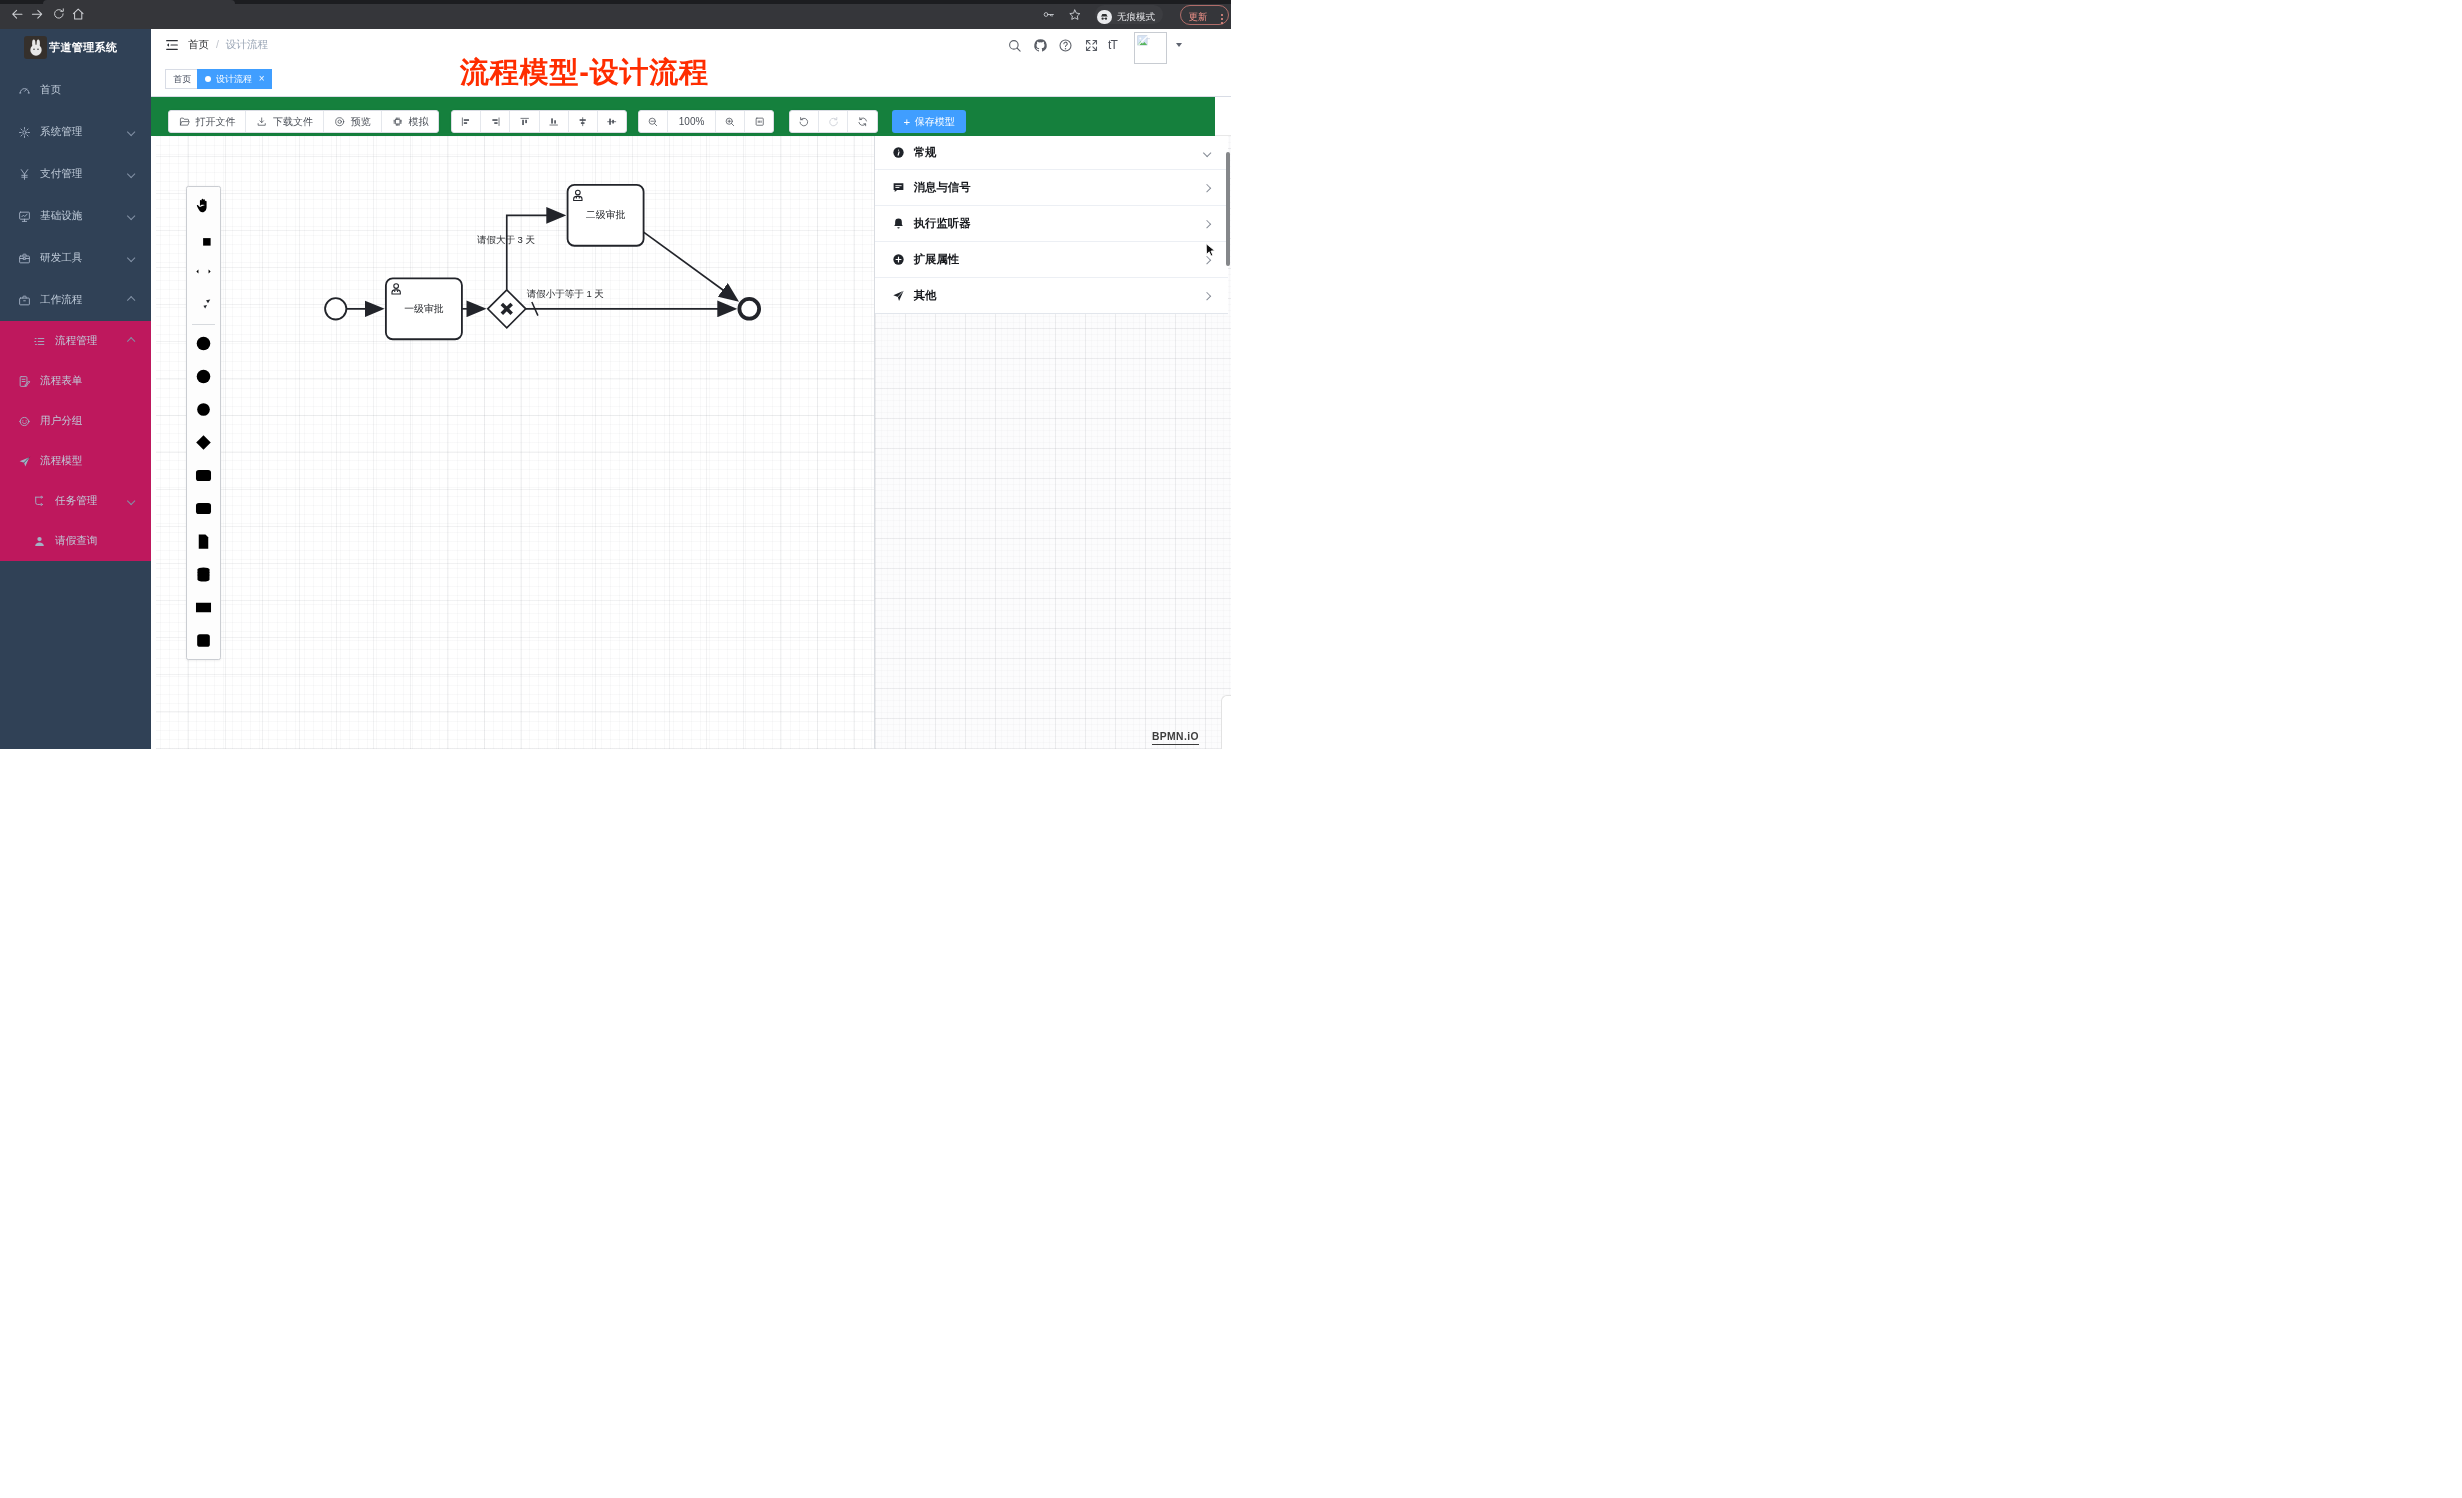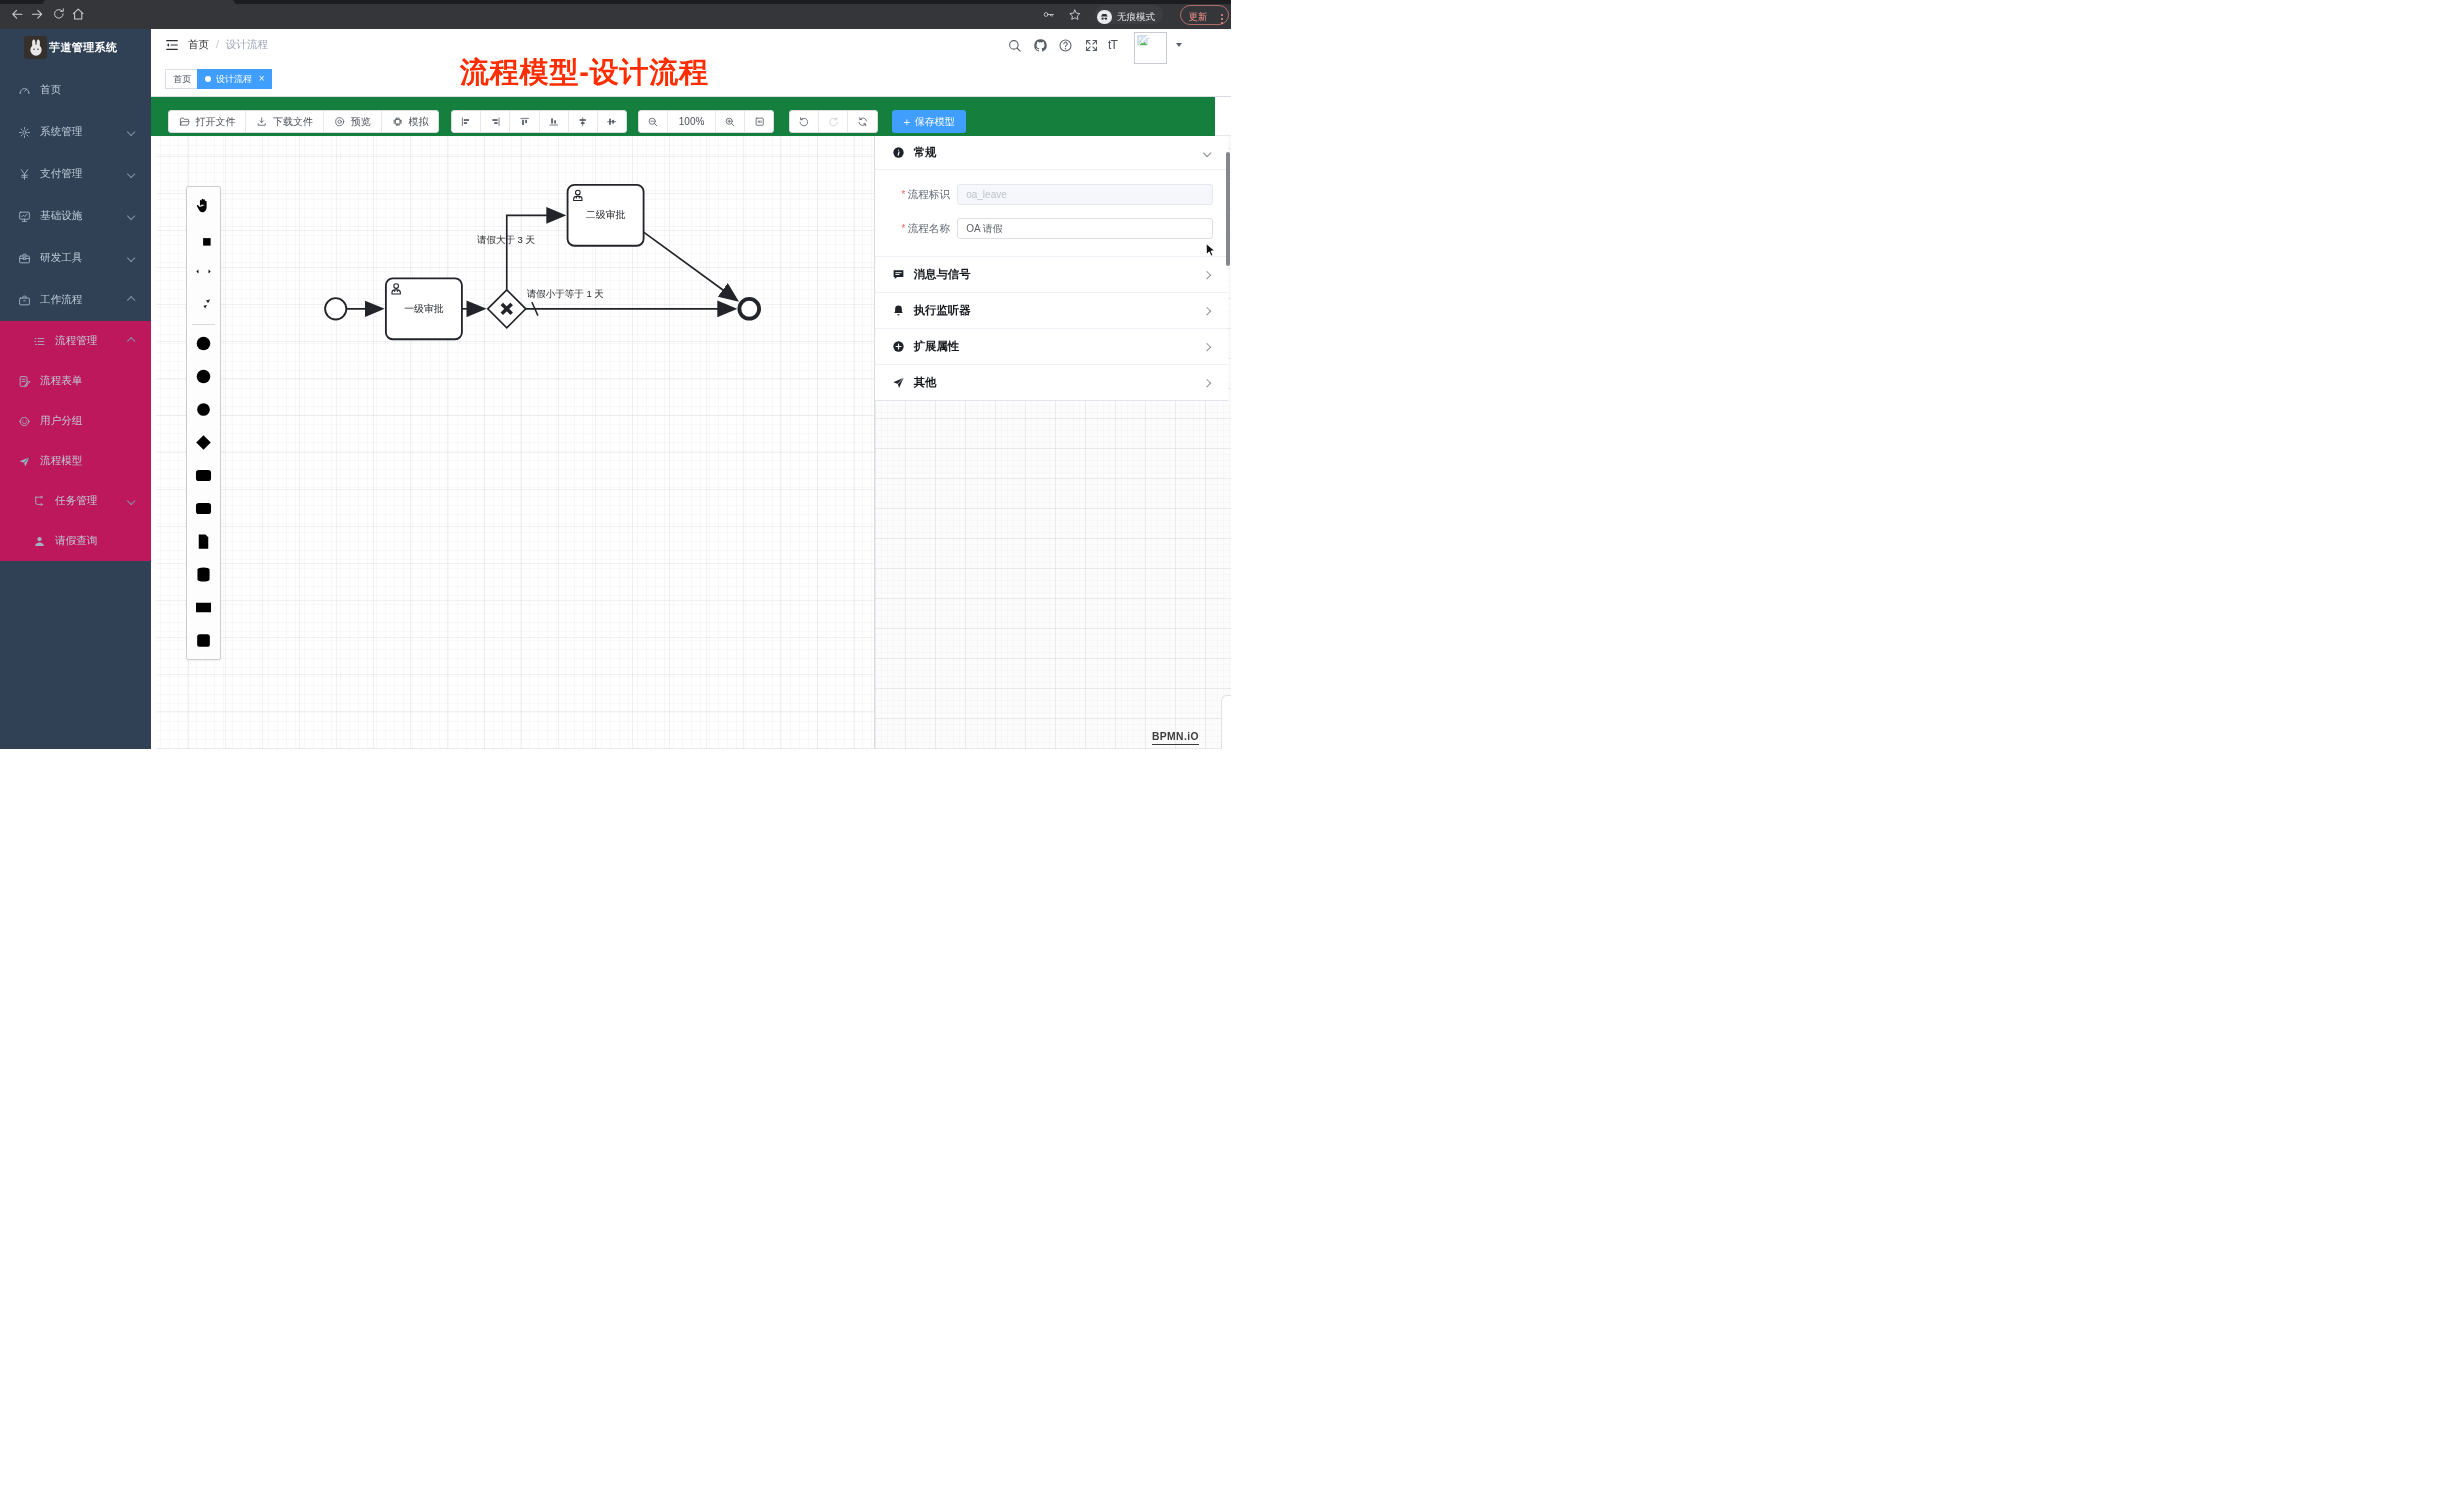--- a/index.html
+++ b/index.html
@@ -723,30 +723,20 @@
       <div class="p-row p-head">
         <span class="ic p-ic">
             <svg viewBox="0 0 24 24">
               <circle cx="12" cy="12" r="9.5" fill="currentColor" stroke="none"></circle>
               <path d="M12 7.6v.01M13 11l-1.6 6" stroke="#fff" stroke-width="2.2"></path>
             </svg>
           </span>
         <span class="p-title">常规</span>
         <span class="chev down"></span>
       </div>
-      <div class="p-fields">
-        <div class="f-row">
-          <span class="f-label"><span class="req">*</span><span>流程标识</span></span>
-          <input class="f-input" disabled="" value="oa_leave" style="">
-        </div>
-        <div class="f-row">
-          <span class="f-label"><span class="req">*</span><span>流程名称</span></span>
-          <input class="f-input" value="OA 请假" style="">
-        </div>
-      </div>
       <div class="p-row p-sec">
         <span class="ic p-ic">
             <svg viewBox="0 0 24 24">
               <path d="M3 4h18v12.5H9.5L5 20.5v-4H3z" fill="currentColor" stroke="none"></path>
               <path d="M7 8.6h10M7 12h6" stroke="#fff" stroke-width="1.7"></path>
             </svg>
           </span>
         <span class="p-title">消息与信号</span>
         <span class="chev right"></span>
       </div>

